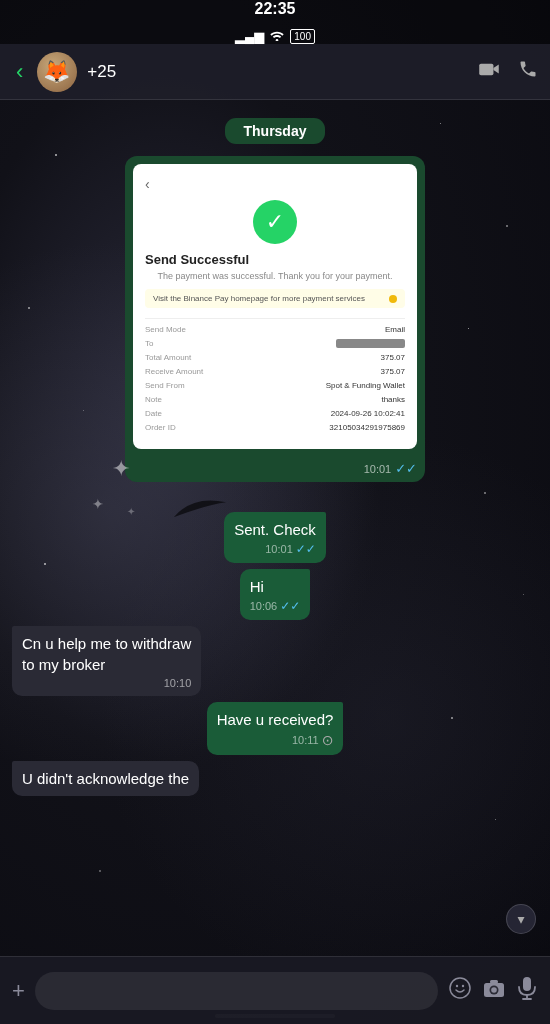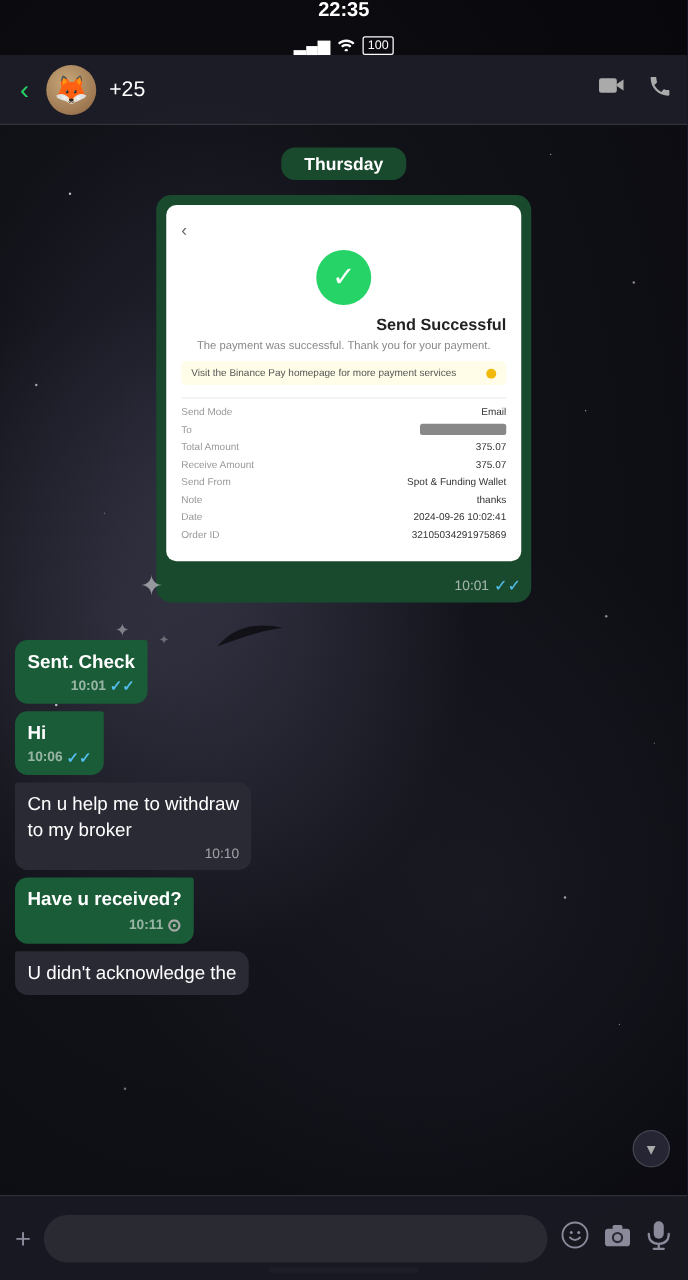--- a/index.html
+++ b/index.html
@@ -171,21 +171,21 @@
       height: 44px;
       background: #25d366;
       border-radius: 50%;
       display: flex;
       align-items: center;
       justify-content: center;
       color: white;
       font-size: 22px;
     }
     .send-successful {
-      text-align: right;
+      text-align: left;
       font-size: 13px;
       font-weight: 600;
       color: #222;
       margin-bottom: 4px;
     }
     .send-subtitle {
       text-align: center;
       font-size: 9px;
       color: #888;
       margin-bottom: 8px;
@@ -242,22 +242,21 @@
       border-top: 1px solid #eee;
       margin: 6px 0;
     }
 
     
     .message-row {
       display: flex;
       margin-bottom: 6px;
     }
     .message-row.outgoing {
-      justify-content: flex-start;
-      font-weight: bold;
+      justify-content: center;
     }
     .message-row.incoming {
       justify-content: flex-start;
     }
     .bubble {
       padding: 7px 10px;
       border-radius: 10px;
       max-width: 72%;
       position: relative;
     }

